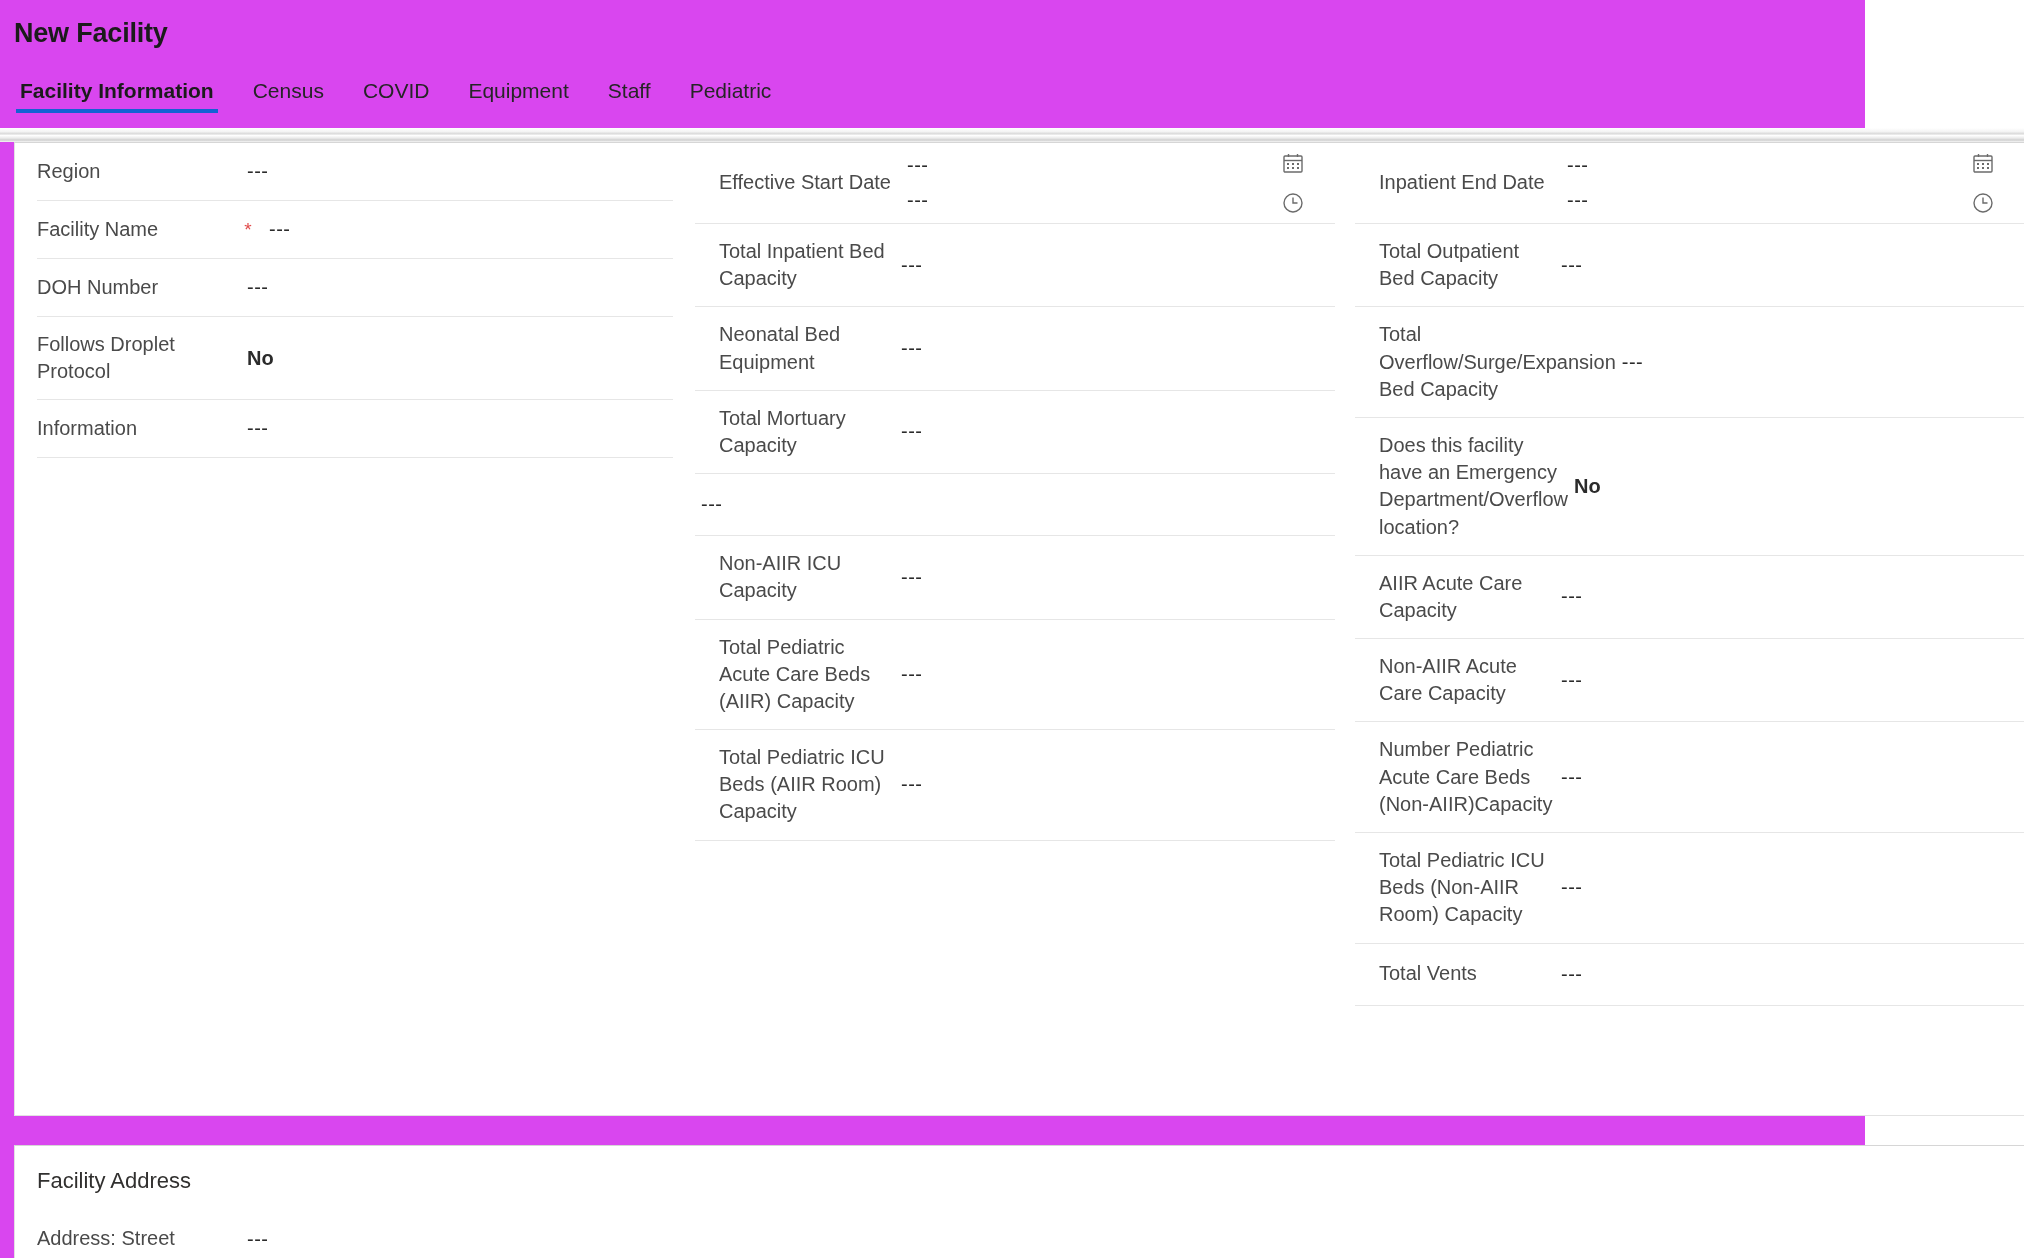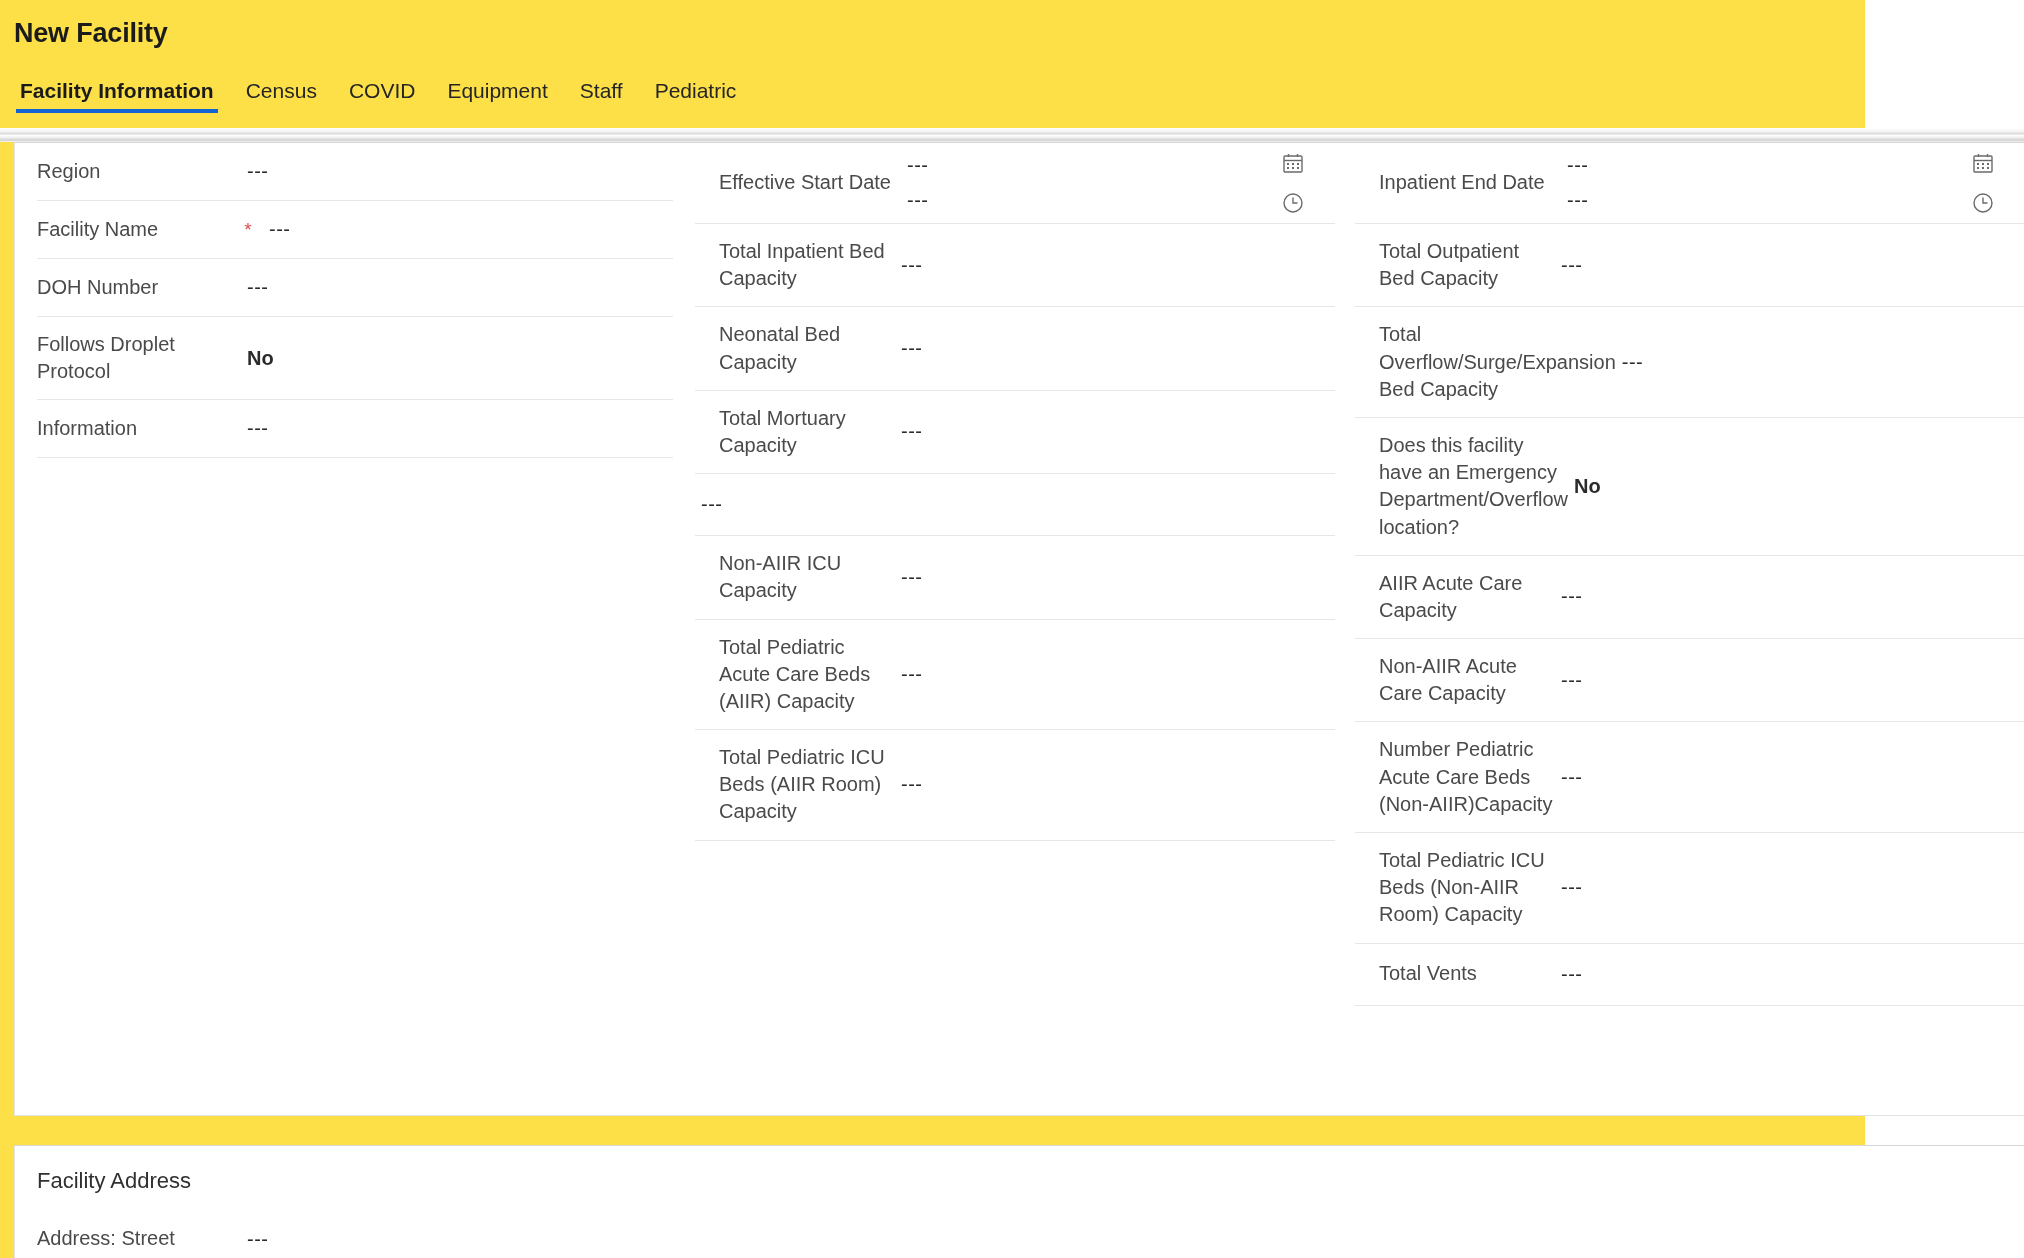--- a/index.html
+++ b/index.html
@@ -3,35 +3,35 @@
 <meta charset="utf-8">
 <style>
   * { box-sizing: border-box; margin: 0; padding: 0; }
   html, body {
     width: 2024px; height: 1258px;
     background: #ffffff;
     font-family: "Liberation Sans", sans-serif;
     overflow: hidden;
   }
 
-  .page { position: relative; width: 1865px; height: 1258px; background: #fde047; }
+  .page { position: relative; width: 1865px; height: 1258px; background: #d946ef; }
 
   
   .header { padding: 18px 0 0 14px; }
   .page-title {
     font-size: 27px;
     font-weight: bold;
     color: #1b1b1b;
     letter-spacing: -0.2px;
   }
 
   .tabstrip {
     display: flex;
     align-items: flex-end;
-    gap: 24px;
+    gap: 31px;
     margin-top: 22px;
     padding-left: 2px;
     height: 42px;
   }
   .tab {
     position: relative;
     font-size: 21px;
     color: #252525;
     padding: 0 4px 10px 4px;
     cursor: pointer;
@@ -261,21 +261,21 @@
               </span>
             </div>
           </div>
 
           <div class="row">
             <div class="label">Total Inpatient Bed Capacity</div>
             <div class="value">---</div>
           </div>
 
           <div class="row">
-            <div class="label">Neonatal Bed Capacity</div>
+            <div class="label">Neonatal Bed Equipment</div>
             <div class="value">---</div>
           </div>
 
           <div class="row">
             <div class="label">Total Mortuary Capacity</div>
             <div class="value">---</div>
           </div>
 
           <div class="row">
             <div class="value">---</div>

